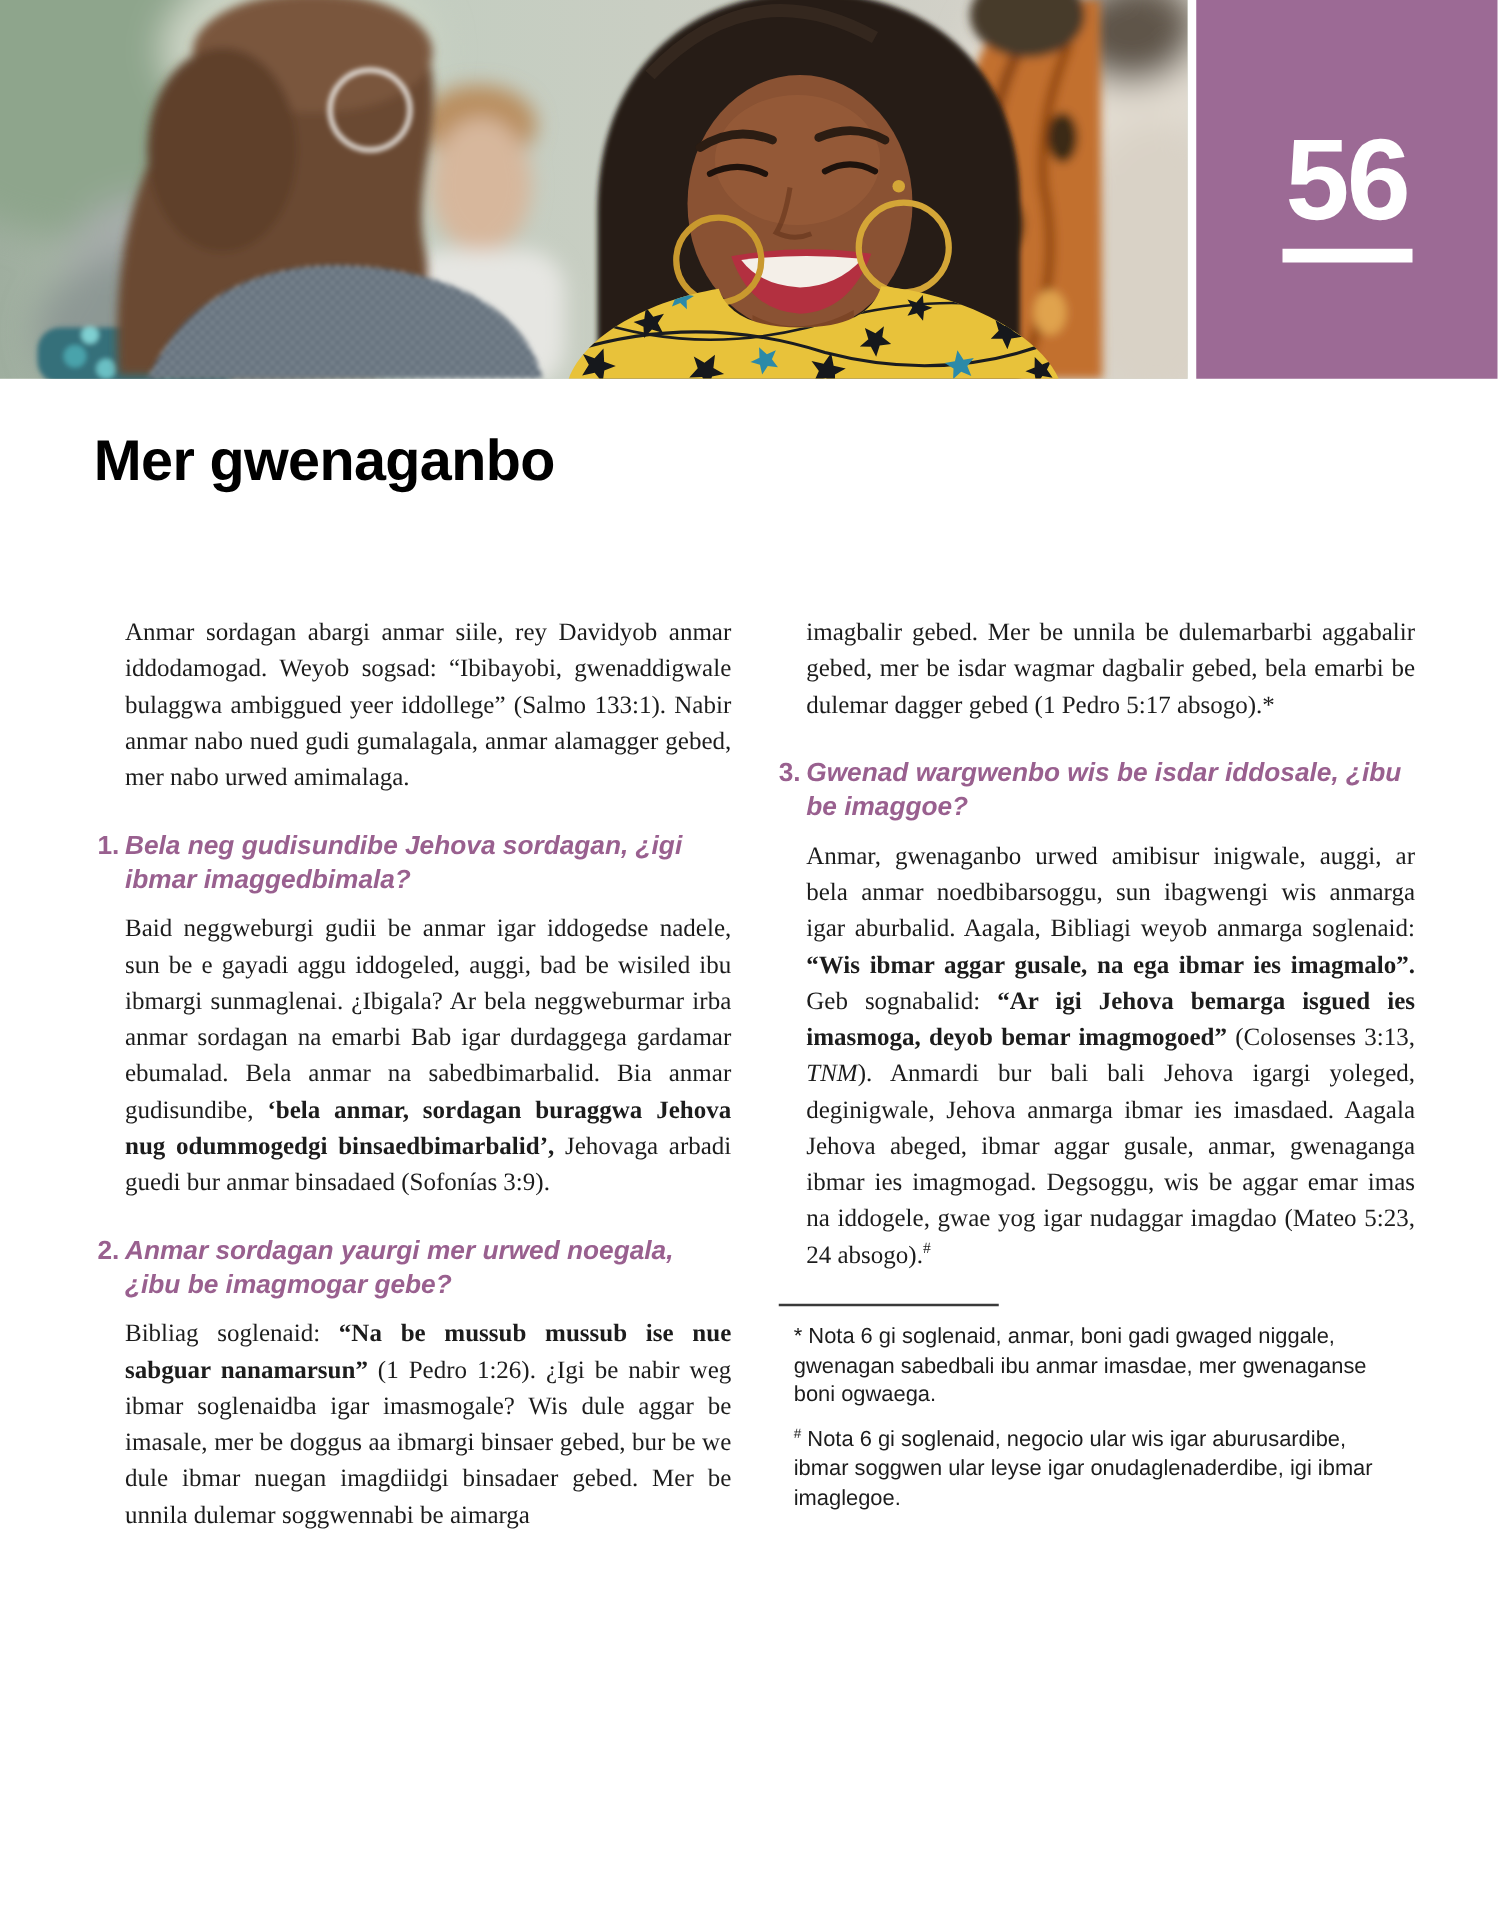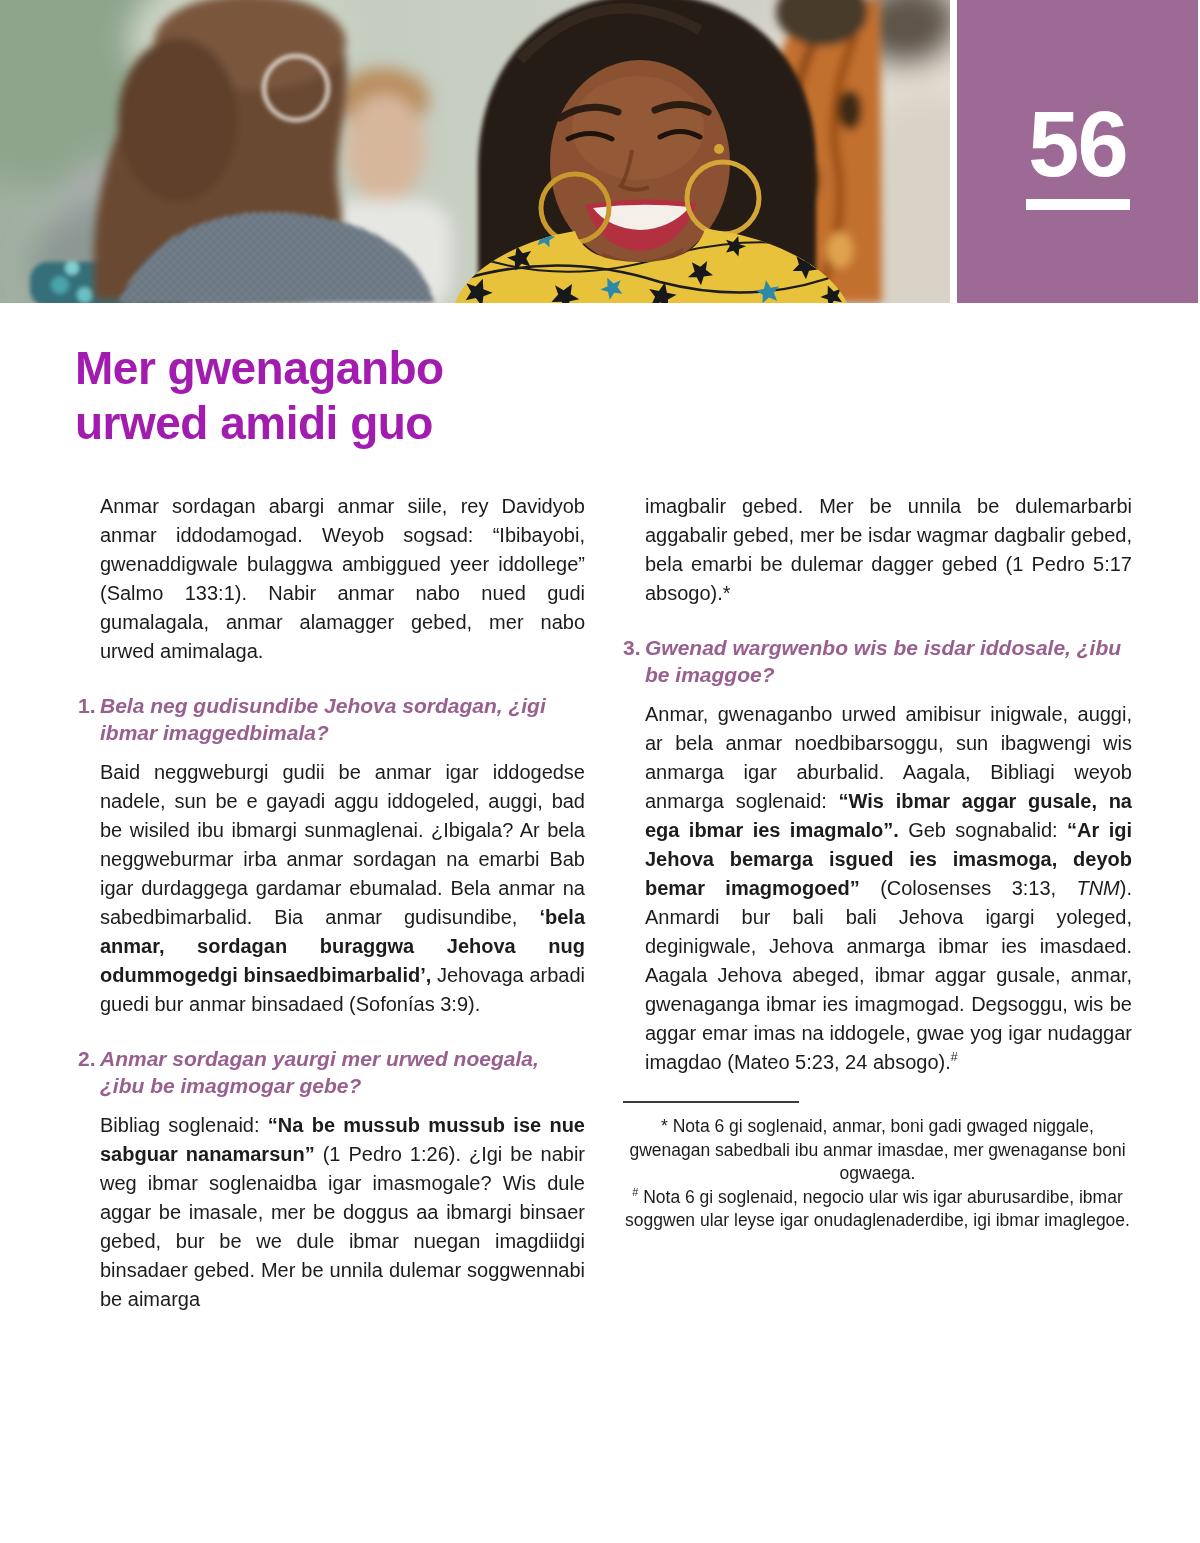--- a/index.html
+++ b/index.html
@@ -4,31 +4,31 @@
 <style>
   html,body{margin:0;padding:0;background:#ffffff;}
   .page{position:relative;width:1200px;height:1543px;background:#ffffff;overflow:hidden;
         font-family:"Liberation Sans","DejaVu Sans",sans-serif;color:#1c1c1c;}
   .hero{position:absolute;left:0;top:0;width:950px;height:303px;overflow:hidden;background:#c3cdc0;}
   .num-block{position:absolute;left:957px;top:0;width:241px;height:303px;background:#9c6a95;
              display:flex;flex-direction:column;align-items:center;justify-content:center;}
   .num{font-size:92px;font-weight:bold;color:#ffffff;line-height:1;letter-spacing:-2px;transform:translateY(4px);}
   .num-bar{width:104px;height:11px;background:#ffffff;margin-top:13px;}
   .title{position:absolute;left:75px;top:341px;margin:0;font-size:46px;line-height:55px;font-weight:bold;
-         color:#a21caf;letter-spacing:-0.5px;}
+         color:#000000;letter-spacing:-0.5px;}
   .col{position:absolute;top:492px;font-size:20px;line-height:29px;}
   .col-left{left:78px;width:507px;}
   .col-right{left:623px;width:509px;}
-  .body{margin:0 0 0 22px;text-align:justify;}
+  .body{margin:0 0 0 22px;text-align:justify;font-family:Liberation Serif, serif;}
   .question{display:flex;margin:26px 0 12px 0;color:#99608f;font-weight:bold;font-size:21px;line-height:27px;text-align:left;}
   .qnum{flex:none;width:22px;}
   .qtext{flex:1;font-style:italic;}
   .footnotes{margin-top:24px;}
   .fn-rule{width:176px;border-top:2px solid #3a3a3a;margin:0 0 12px 0;}
-  .fn{margin:0;font-size:17.5px;line-height:23.5px;text-align:center;}
+  .fn{margin:12px;font-size:17.5px;line-height:23.5px;text-align:left;}
   sup{font-size:0.62em;line-height:0;}
   .seg-b{font-weight:bold;}
   .seg-i{font-style:italic;}
 </style>
 </head>
 <body>
 
 <div class="page">
 
   <div class="hero">
@@ -153,21 +153,21 @@
         </g>
       </g>
     </svg>
   </div>
 
   <div class="num-block">
     <div class="num">56</div>
     <div class="num-bar"></div>
   </div>
 
-  <h1 class="title"><span>Mer gwenaganbo</span><br><span>urwed amidi guo</span></h1>
+  <h1 class="title"><span>Mer gwenaganbo</span><br></h1>
 
   <div class="col col-left">
     <p class="body"><span>Anmar sordagan abargi anmar siile, rey Davidyob anmar iddodamogad. Weyob sogsad: “Ibibayobi, gwenaddigwale bulaggwa ambiggued yeer iddollege” (Salmo 133:1). Nabir anmar nabo nued gudi gumalagala, anmar alamagger gebed, mer nabo urwed amimalaga.</span></p>
     <div class="question">
       <span class="qnum">1.</span>
       <span class="qtext">Bela neg gudisundibe Jehova sordagan, ¿igi ibmar imaggedbimala?</span>
     </div>
     <p class="body"><span>Baid neggweburgi gudii be anmar igar iddogedse nadele, sun be e gayadi aggu iddogeled, auggi, bad be wisiled ibu ibmargi sunmaglenai. ¿Ibigala? Ar bela neggweburmar irba anmar sordagan na emarbi Bab igar durdaggega gardamar ebumalad. Bela anmar na sabedbimarbalid. Bia anmar gudisundibe, </span><span class="seg-b">‘bela anmar, sordagan buraggwa Jehova nug odummogedgi binsaedbimarbalid’,</span><span> Jehovaga arbadi guedi bur anmar binsadaed (Sofonías 3:9).</span></p>
     <div class="question">
       <span class="qnum">2.</span>

